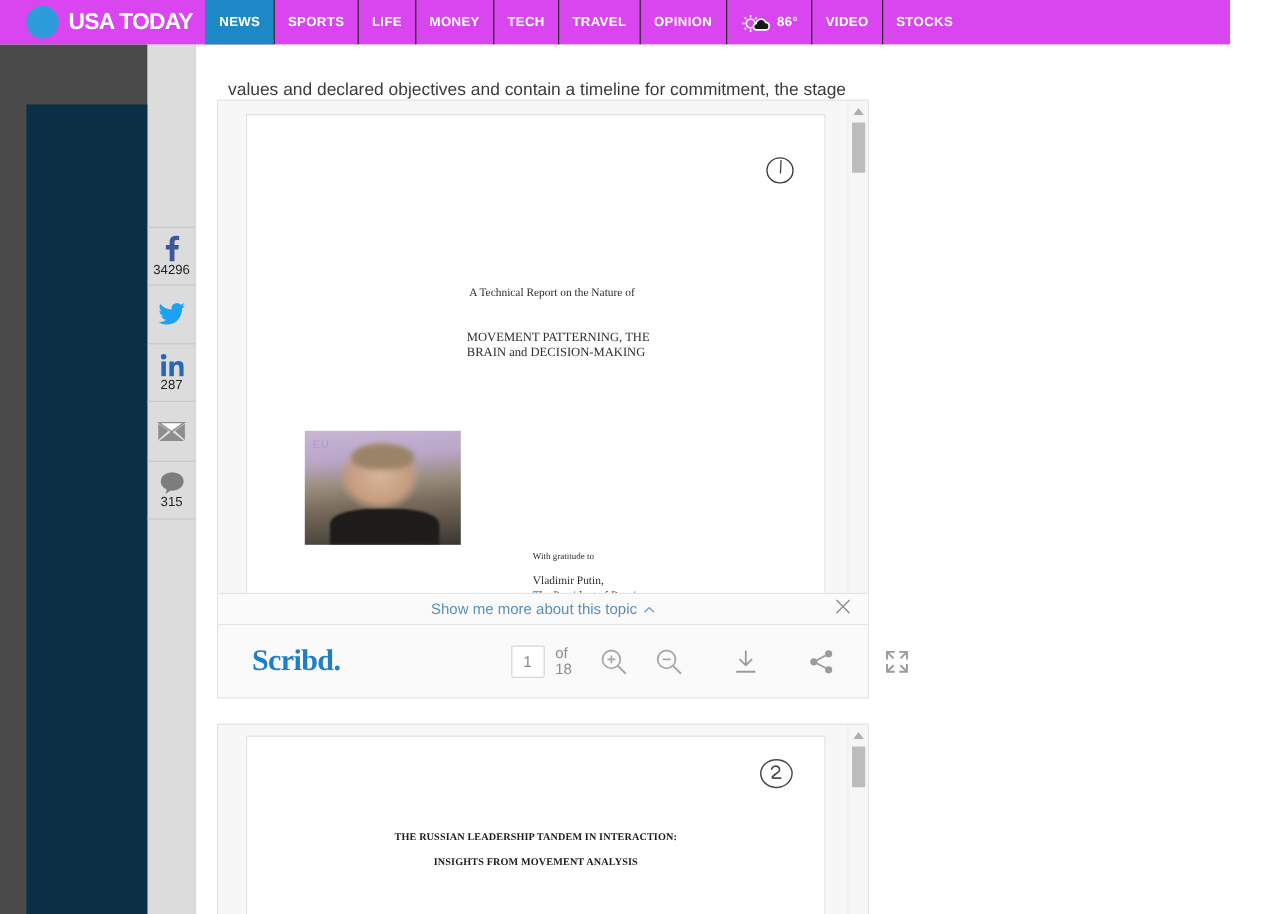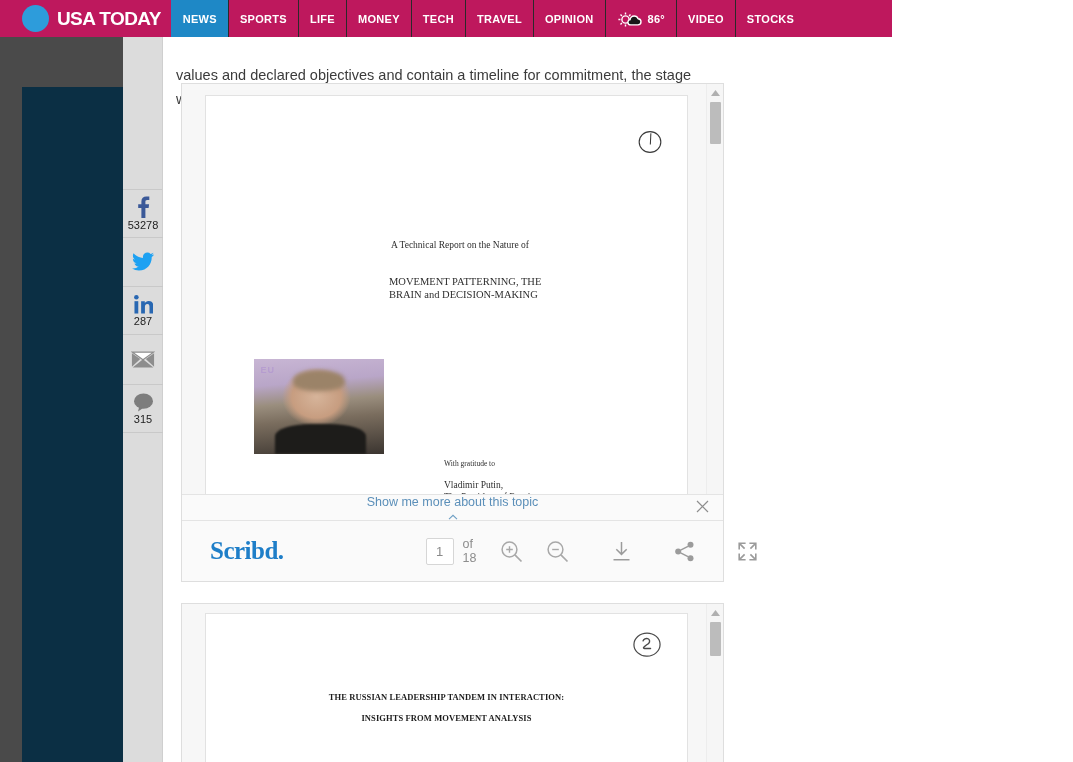--- a/index.html
+++ b/index.html
@@ -6,22 +6,22 @@
   html, body {
     width: 1073px; height: 762px;
     overflow: hidden;
     font-family: "Liberation Sans", sans-serif;
     background: #ffffff;
   }
 
   
   #topnav {
     position: absolute; top: 0; left: 0;
-    width: 892px; height: 37px;
-    background: #be185d;
+    width: 1025px; height: 37px;
+    background: #d946ef;
     display: flex; align-items: center;
     z-index: 50;
   }
   .brand {
     display: flex; align-items: center;
     padding: 0 10px 0 22px;
     height: 37px;
   }
   .brand-dot {
     width: 27px; height: 27px; border-radius: 50%;
@@ -96,21 +96,21 @@
   #article {
     position: absolute; top: 37px; left: 164px;
     width: 580px; height: 725px;
     background: #ffffff;
   }
   .art-text {
     font-family: "Liberation Sans", sans-serif;
     font-size: 14.5px;
     line-height: 25px;
     color: #3b3b3b;
-    padding: 0 12px;
+    padding: 0 26px;
   }
   .art-line1 { position: absolute; top: 26px; left: 0; right: 0; }
   .art-line2 { position: absolute; top: 50px; left: 0; right: 0; }
 
   
   #embed1 {
     position: absolute; left: 181px; top: 83px;
     width: 543px; height: 499px;
     background: #ffffff;
     border: 1px solid #dedede;
@@ -191,21 +191,21 @@
     width: 541px; height: 27px;
     background: #fafafa;
     border-top: 1px solid #e4e4e4;
     border-bottom: 1px solid #e4e4e4;
     display: flex; align-items: center; justify-content: center;
   }
   .promo-link {
     font-size: 12.5px;
     color: #5b8fb9;
     cursor: pointer;
-    display: flex; align-items: center; gap: 5px; flex-direction: column;
+    display: flex; align-items: center; gap: 5px;
   }
   .promo-close {
     position: absolute; right: 14px; top: 50%;
     transform: translateY(-50%);
     cursor: pointer;
   }
   .tool-bar {
     position: absolute; left: 0; bottom: 0;
     width: 541px; height: 60px;
     background: #fafafa;
@@ -310,21 +310,21 @@
 <div id="graygutter"></div>
 <div id="navypanel"></div>
 
 <div id="socialrail">
   <div class="soc-spacer"></div>
 
   <div class="soc-cell" style="height:48px">
     <svg width="13" height="22" viewBox="0 0 13 22">
       <path d="M8.4 22V12h3.2l.5-3.8H8.4V5.8c0-1.1.3-1.8 1.9-1.8h2V.6C11.9.5 10.7.4 9.3.4c-2.9 0-4.9 1.8-4.9 5V8.2H1.2V12h3.2v10z" fill="#3b5998"></path>
     </svg>
-    <span class="soc-count">53278</span>
+    <span class="soc-count">34296</span>
   </div>
 
   <div class="soc-cell" style="height:49px">
     <svg width="22" height="19" viewBox="0 0 24 20">
       <path d="M24 2.4c-.9.4-1.8.7-2.8.8 1-.6 1.8-1.6 2.2-2.7-1 .6-2 1-3.1 1.2A4.9 4.9 0 0 0 11.9 5c0 .4 0 .8.1 1.1C8 5.9 4.2 4 1.7 1 1.2 1.8 1 2.7 1 3.6c0 1.7.9 3.2 2.2 4.1-.8 0-1.6-.2-2.2-.6v.1c0 2.4 1.7 4.4 3.9 4.8-.4.1-.8.2-1.3.2-.3 0-.6 0-.9-.1.6 2 2.5 3.4 4.6 3.4A9.9 9.9 0 0 1 0 17.6a14 14 0 0 0 7.5 2.2c9.1 0 14-7.5 14-14v-.6c1-.7 1.8-1.6 2.5-2.5z" fill="#1da1f2"></path>
     </svg>
     <span class="soc-count"></span>
   </div>
 
   <div class="soc-cell" style="height:48px">

